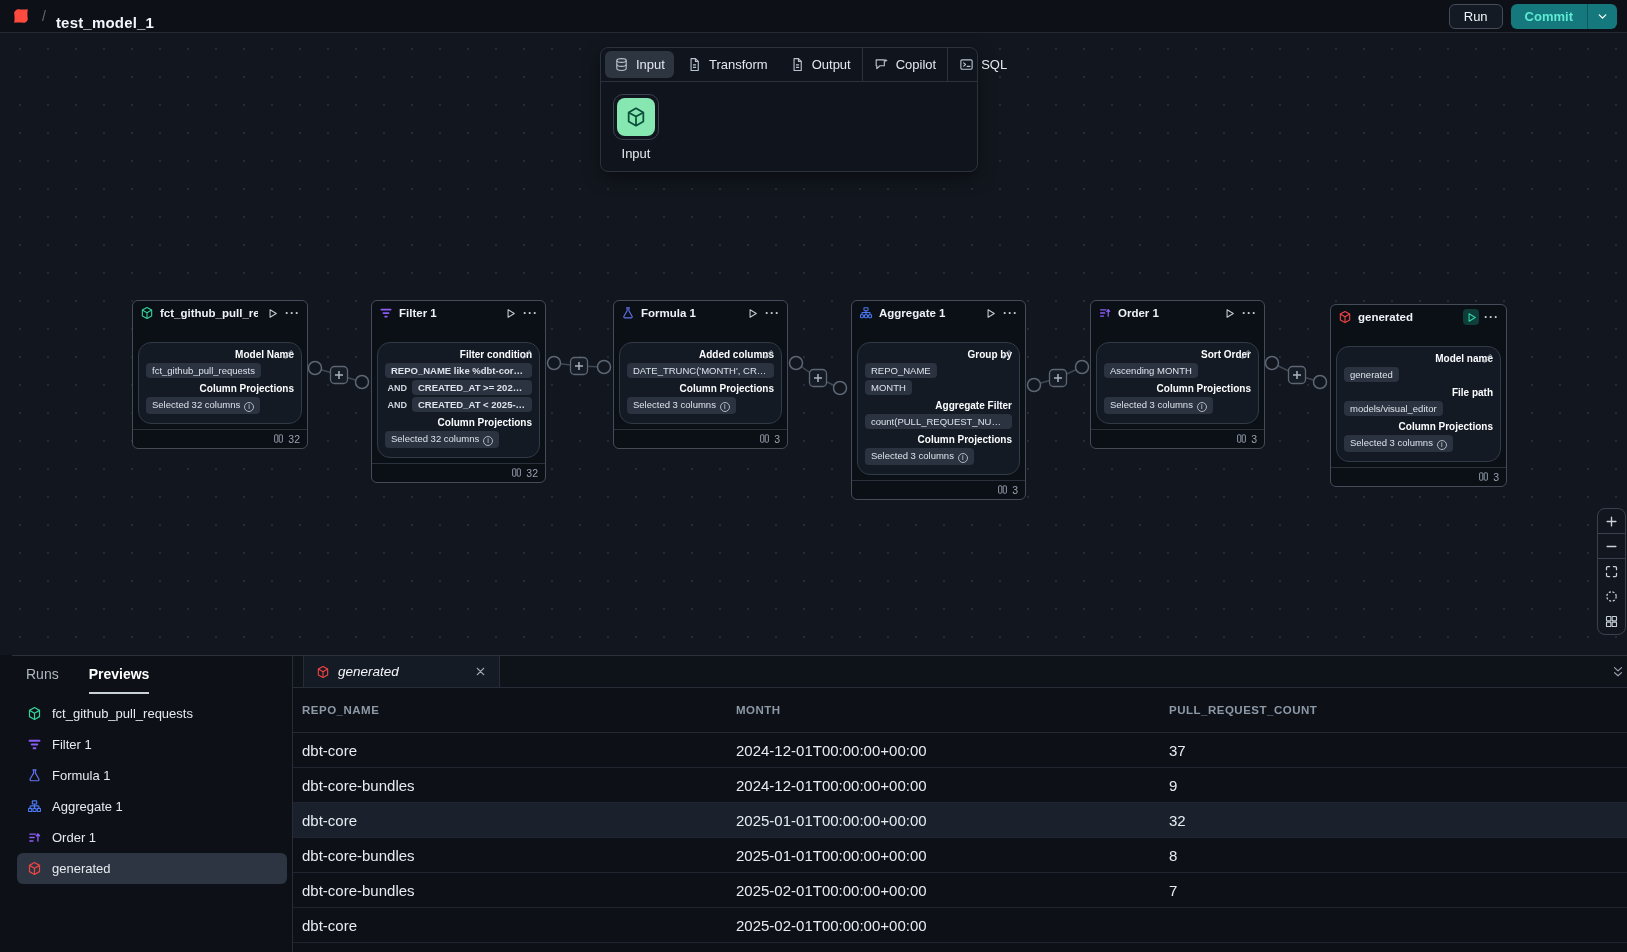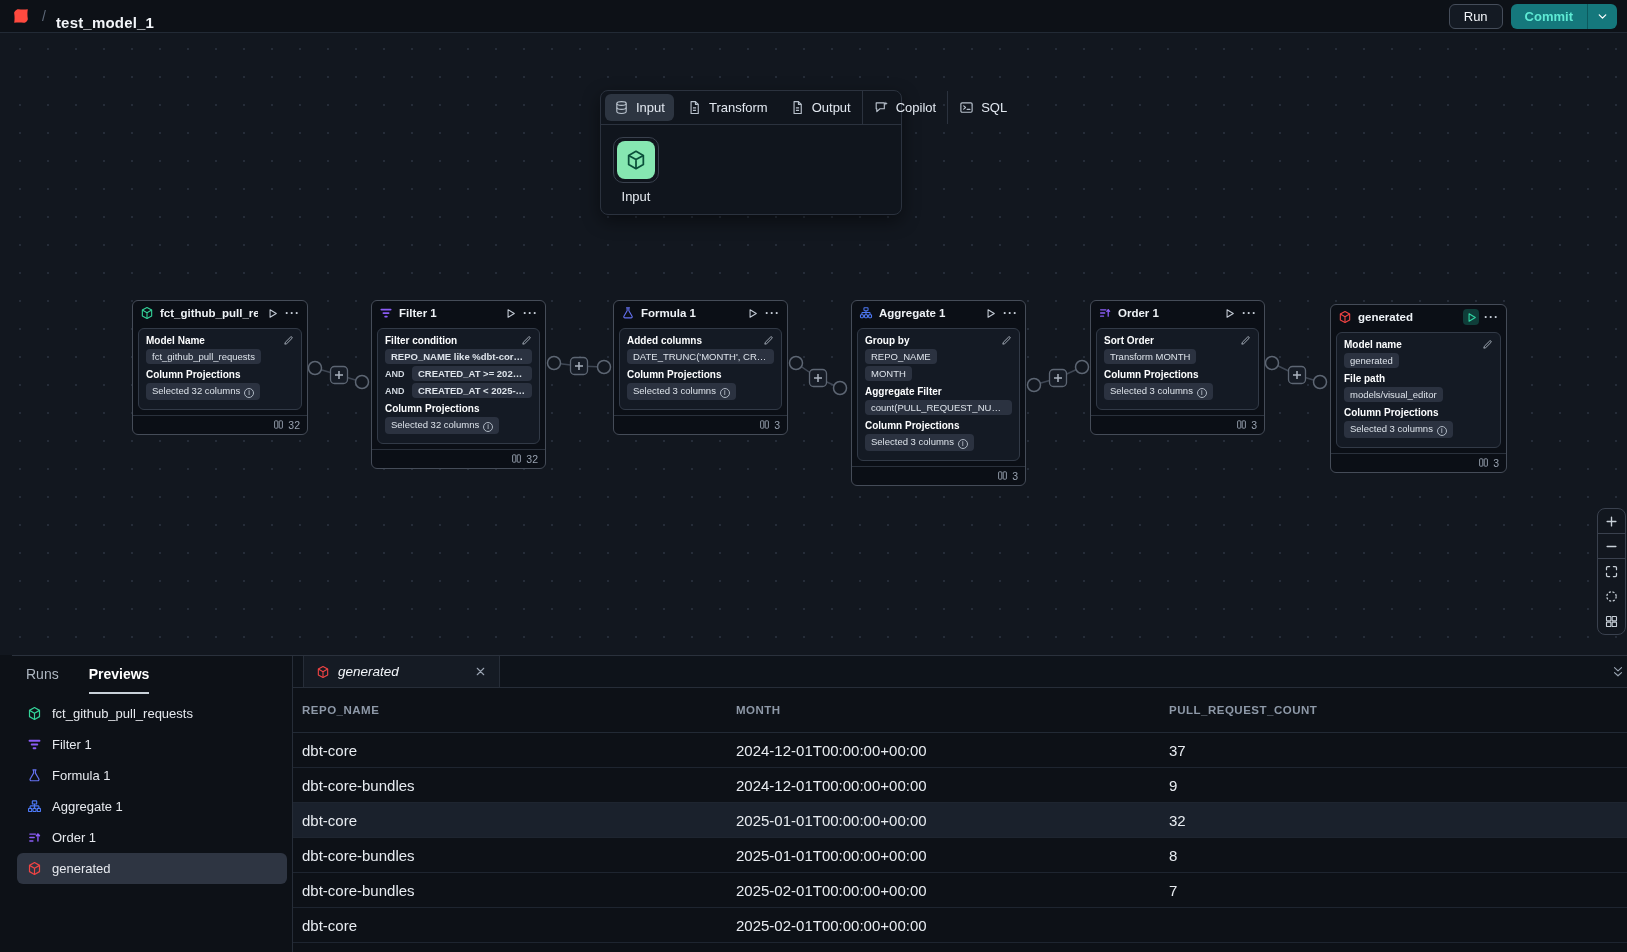--- a/index.html
+++ b/index.html
@@ -24,23 +24,23 @@
                       width:30px; display:flex; align-items:center; justify-content:center; cursor:pointer; }
   .btn-commit-caret .ic { width:13px; height:13px; }
 
   
   .canvas { position:absolute; left:0; top:33px; width:1627px; height:622px;
             background-color:#12171f;
             background-image:radial-gradient(circle, #252c38 1px, transparent 1.2px);
             background-size:28px 28px; background-position:6px 2px; }
 
   
-  .fl-toolbar { position:absolute; left:600px; top:14px; width:302px;
+  .fl-toolbar { position:absolute; left:600px; top:14px; width:378px;
                 background:#10151d; border:1px solid #2b323e; border-radius:8px;
-                box-shadow:0 6px 18px rgba(0,0,0,.45); z-index:10;margin-top:43px; }
+                box-shadow:0 6px 18px rgba(0,0,0,.45); z-index:10; }
   .fl-tabs { display:flex; align-items:stretch; height:34px; border-bottom:1px solid #2b323e; }
   .fl-tab { display:flex; align-items:center; gap:7px; padding:0 11px; font-size:13px;
             color:#e2e8f0; cursor:pointer; white-space:nowrap; }
   .fl-tab .ic { width:15px; height:15px; color:#b9c2cd; }
   .fl-tab.sel { background:#2d3541; border-radius:6px; margin:3px 2px 3px 4px; padding:0 9px; }
   .fl-tab.divided { border-left:1px solid #2b323e; }
   .fl-palette { padding:12px 12px 10px; }
   .palette-item { display:inline-flex; flex-direction:column; align-items:center; gap:6px; cursor:pointer; }
   .palette-btn { width:46px; height:46px; border:1px solid #3a414e; border-radius:10px;
                  display:flex; align-items:center; justify-content:center; background:#10151d; }
@@ -59,22 +59,22 @@
   .node-header .ic { width:14px; height:14px; flex:none; }
   .node-title { font-size:11.5px; font-weight:bold; color:#eef2f6; white-space:nowrap;
                 overflow:hidden; flex:1; }
   .node-actions { display:flex; align-items:center; gap:5px; margin-left:auto; }
   .play-btn { width:16px; height:16px; color:#c3cad4; display:flex; align-items:center;
               justify-content:center; cursor:pointer; }
   .play-btn .ic { width:13px; height:13px; }
   .play-btn.hot { background:#0f3d39; border-radius:4px; color:#2fd6a3; }
   .dots-btn { color:#c3cad4; font-size:12px; font-weight:bold; letter-spacing:1px;
               cursor:pointer; line-height:8px; }
-  .node-card { margin:4px 5px 5px; border:1px solid #323a47; border-radius:6px;
-               background:#141a24; padding:6px 7px 7px; position:relative; }
+  .node-card { margin:18px 5px 5px; border:1px solid #323a47; border-radius:13px;
+               background:#141a24; padding:6px 7px 7px; position:relative;text-align:right; }
   .pencil { position:absolute; top:6px; right:7px; color:#aeb7c2; cursor:pointer; }
   .pencil .ic { width:11px; height:11px; }
   .f-label { font-size:10px; font-weight:bold; color:#fcfdfe; margin:5px 0 3px; }
   .f-label:first-of-type { margin-top:0; }
   .chip { display:block; max-width:100%; width:max-content; background:#2b3240; color:#dde3ea;
           border-radius:4px; padding:2px 6px; font-size:9.5px; margin:2px 0;
           white-space:nowrap; overflow:hidden; text-overflow:ellipsis; }
   .cond-row { display:flex; align-items:center; gap:5px; margin:2px 0; }
   .cond-prefix { font-size:9px; font-weight:bold; color:#cfd6de; width:22px; flex:none; }
   .cond-row .chip { margin:0; flex:1 1 auto; width:auto;font-weight:bold; }
@@ -495,21 +495,21 @@
         <span class="dots-btn">···</span>
       </span>
     </div>
     <div class="node-card">
       <span class="pencil">
           <svg class="ic">
             <use href="#i-pencil"></use>
           </svg>
         </span>
       <div class="f-label">Sort Order</div>
-      <div class="chip">Transform MONTH</div>
+      <div class="chip">Ascending MONTH</div>
       <div class="f-label">Column Projections</div>
       <div class="chip"><span>Selected 3 columns</span><span class="info-i">i</span></div>
     </div>
     <div class="node-footer">
       <svg class="ic">
           <use href="#i-cols"></use>
         </svg>
       <span>3</span>
     </div>
   </div>

